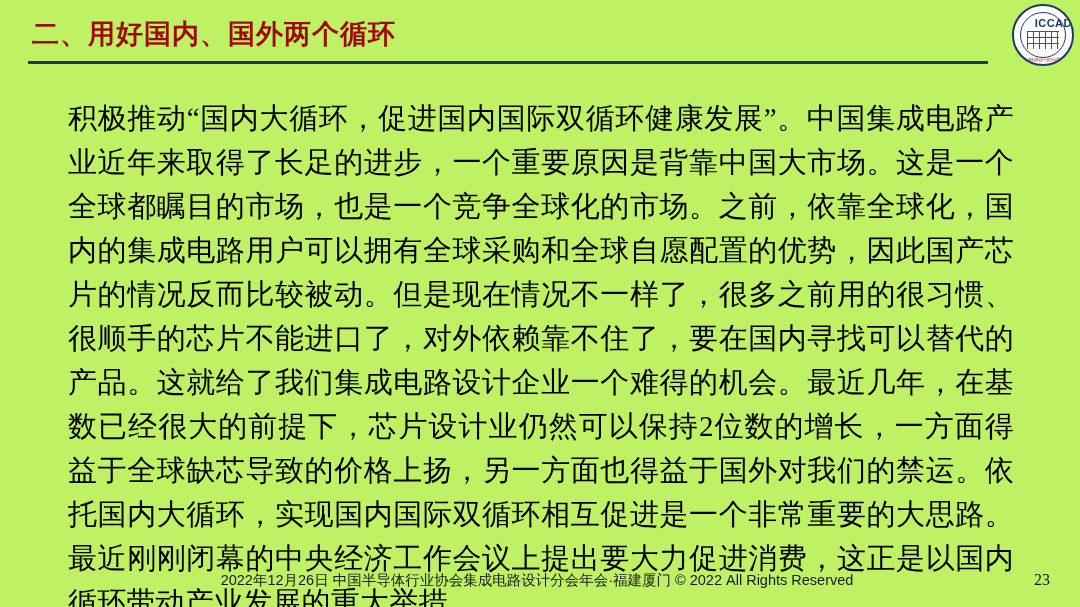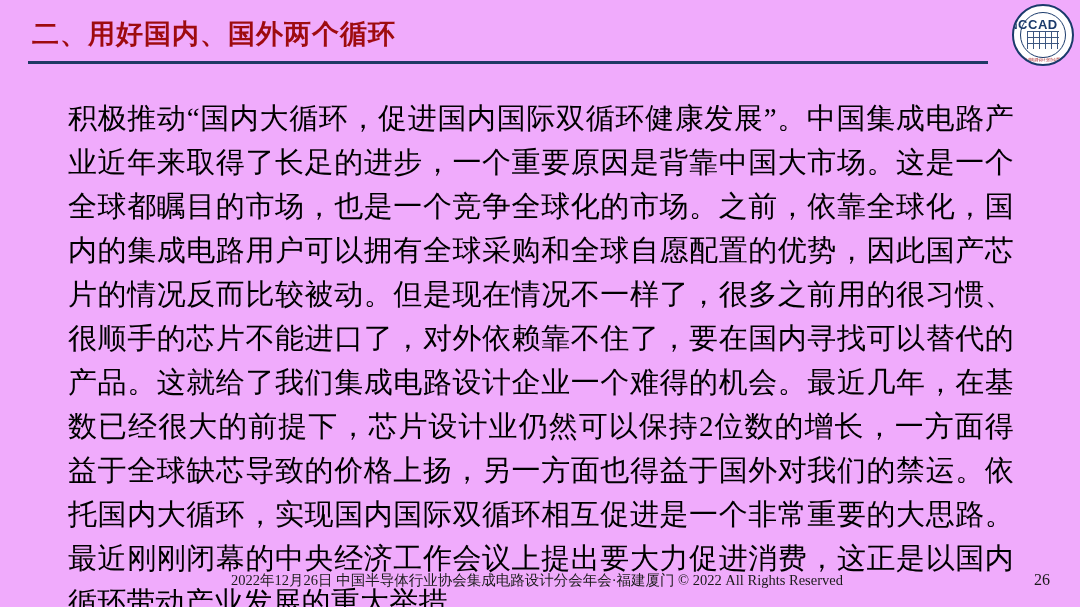--- a/index.html
+++ b/index.html
@@ -10,21 +10,21 @@
     width: 1080px;
     height: 607px;
     background: #ffffff;
     font-family: "Liberation Sans", sans-serif;
     overflow: hidden;
   }
   .slide {
     position: relative;
     width: 1080px;
     height: 607px;
-    background: #f0abfc;
+    background: #bef264;
     box-sizing: border-box;
   }
 
   
   .header {
     position: absolute;
     top: 14px;
     left: 28px;
     right: 28px;
     height: 58px;
@@ -71,22 +71,22 @@
     height: 46px;
     border-radius: 50%;
     border: 1px solid #1a3a6b;
     box-sizing: border-box;
   }
   .logo-text {
     position: absolute;
     left: 0;
     right: 0;
     top: 11px;
-    text-align: left;
-    font-size: 13px;
+    text-align: right;
+    font-size: 11px;
     font-weight: bold;
     color: #1a3a6b;
     letter-spacing: 0.5px;
   }
   .logo-grid {
     position: absolute;
     left: 13px;
     right: 13px;
     top: 25px;
     height: 18px;
@@ -132,21 +132,21 @@
     height: 24px;
   }
   .footer-text {
     position: absolute;
     left: 0;
     right: 6px;
     top: 0;
     text-align: center;
     font-size: 14.5px;
     color: #1a1a1a;
-    font-family: Liberation Serif, serif;
+    font-family: Liberation Sans, sans-serif;
   }
   .page-number {
     position: absolute;
     right: 30px;
     top: 0;
     font-size: 16px;
     color: #1a1a1a;
     font-family: "Liberation Serif", "DejaVu Serif", serif;
   }
 </style>
@@ -164,16 +164,16 @@
     <div class="logo-inner"></div>
     <div class="logo-text">ICCAD</div>
     <div class="logo-grid"></div>
     <div class="logo-arc">中国集成电路设计业协会暨集成电路设计分会</div>
   </div>
 
   <div class="body-text">积极推动“国内大循环，促进国内国际双循环健康发展”。中国集成电路产业近年来取得了长足的进步，一个重要原因是背靠中国大市场。这是一个全球都瞩目的市场，也是一个竞争全球化的市场。之前，依靠全球化，国内的集成电路用户可以拥有全球采购和全球自愿配置的优势，因此国产芯片的情况反而比较被动。但是现在情况不一样了，很多之前用的很习惯、很顺手的芯片不能进口了，对外依赖靠不住了，要在国内寻找可以替代的产品。这就给了我们集成电路设计企业一个难得的机会。最近几年，在基数已经很大的前提下，芯片设计业仍然可以保持2位数的增长，一方面得益于全球缺芯导致的价格上扬，另一方面也得益于国外对我们的禁运。依托国内大循环，实现国内国际双循环相互促进是一个非常重要的大思路。最近刚刚闭幕的中央经济工作会议上提出要大力促进消费，这正是以国内循环带动产业发展的重大举措。</div>
 
   <div class="footer">
     <div class="footer-text">2022年12月26日 中国半导体行业协会集成电路设计分会年会·福建厦门 © 2022 All Rights Reserved</div>
-    <div class="page-number">26</div>
+    <div class="page-number">23</div>
   </div>
 
 </div>
 
 </body></html>

